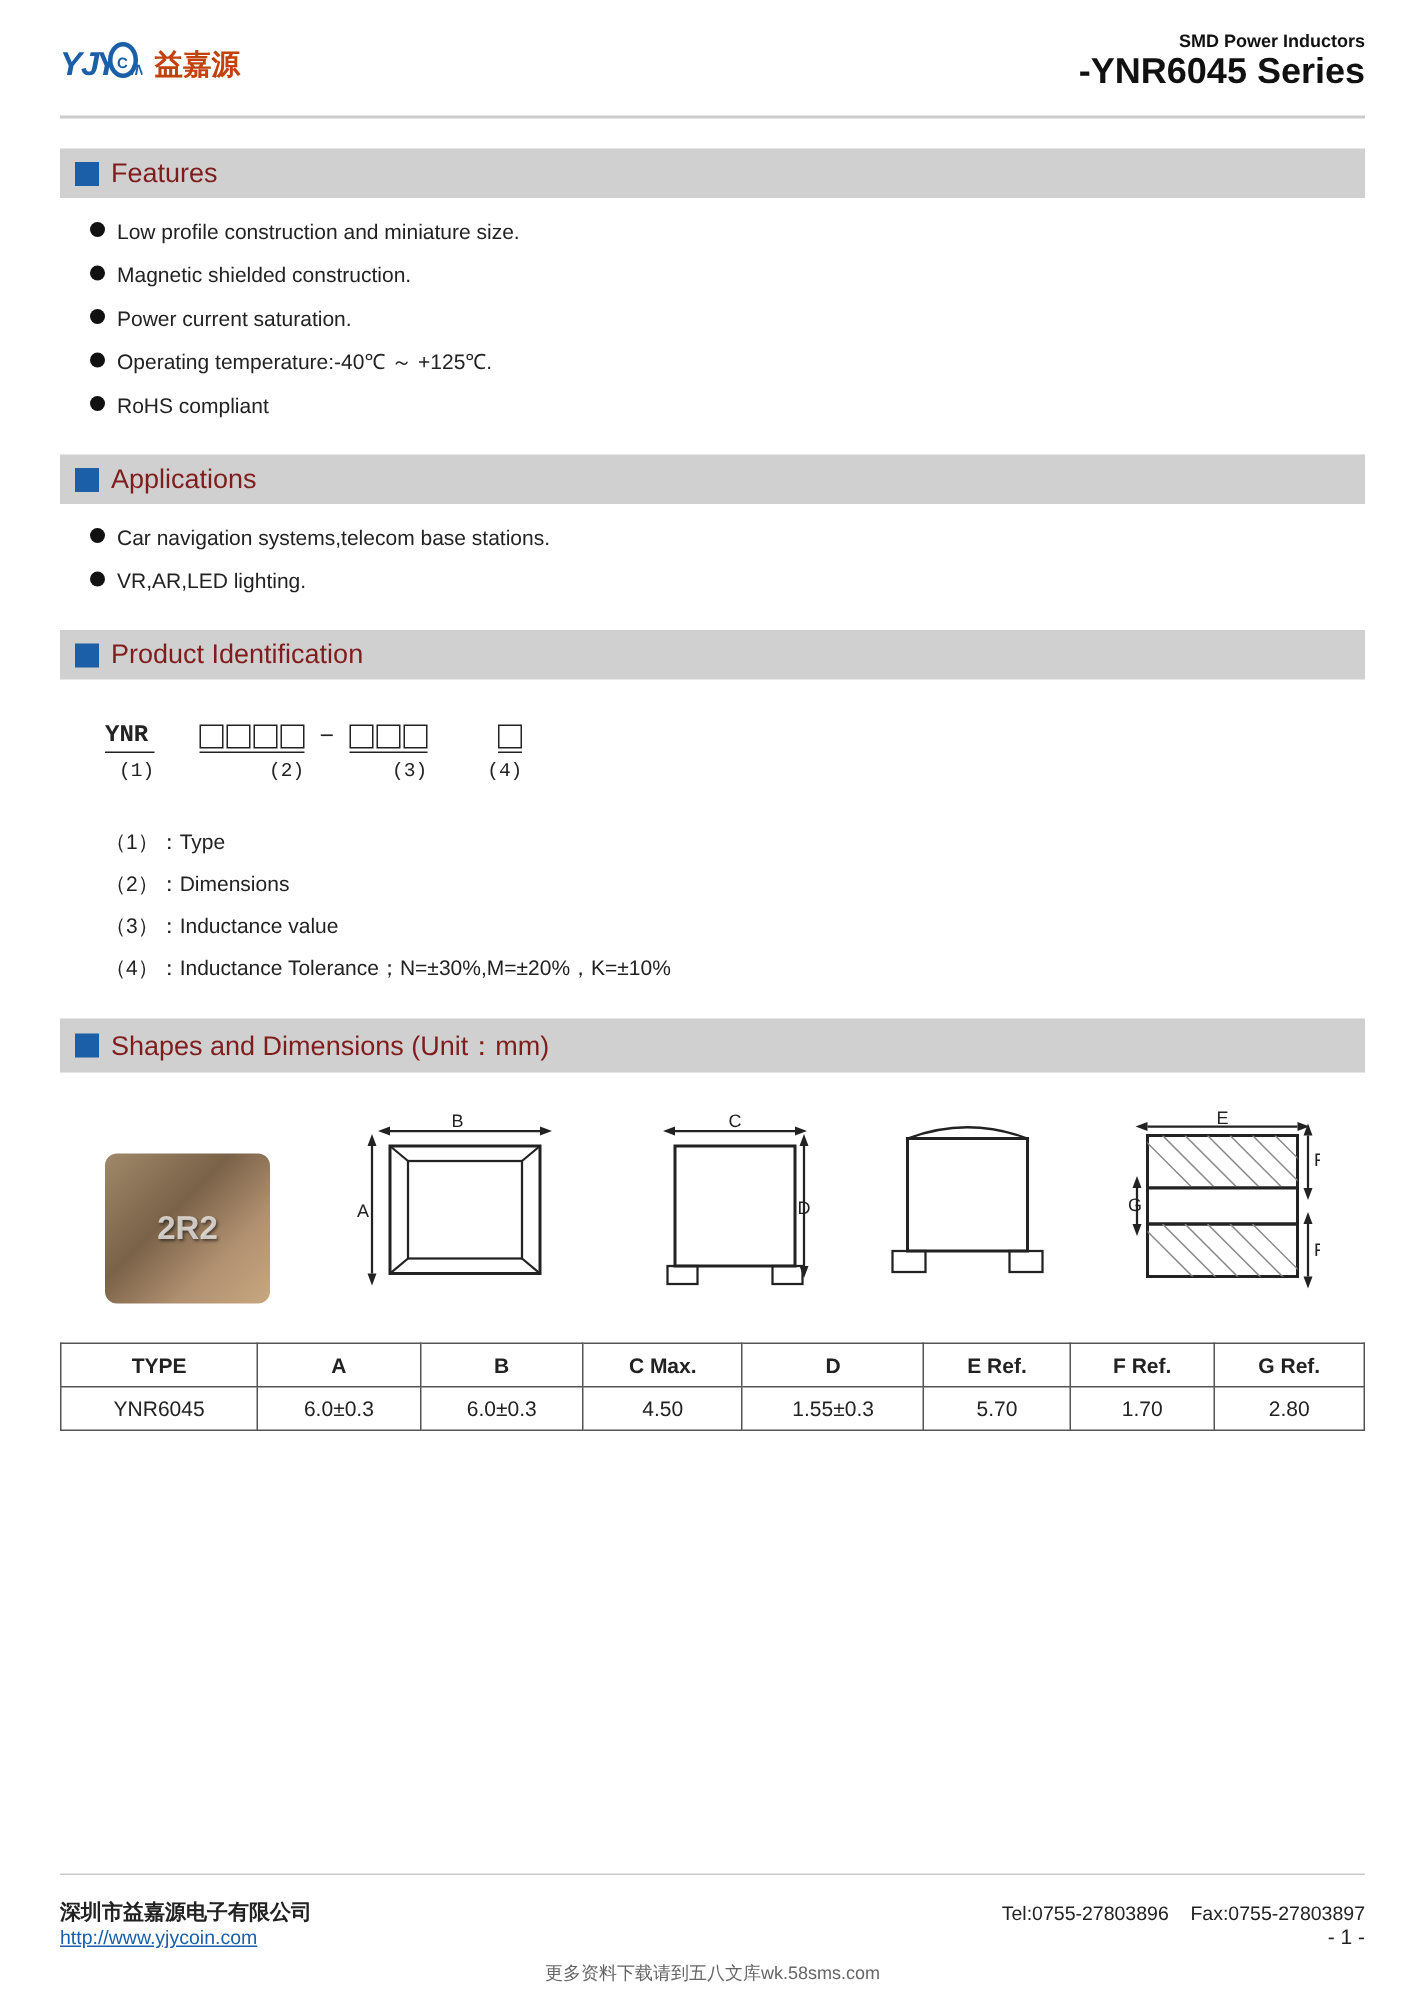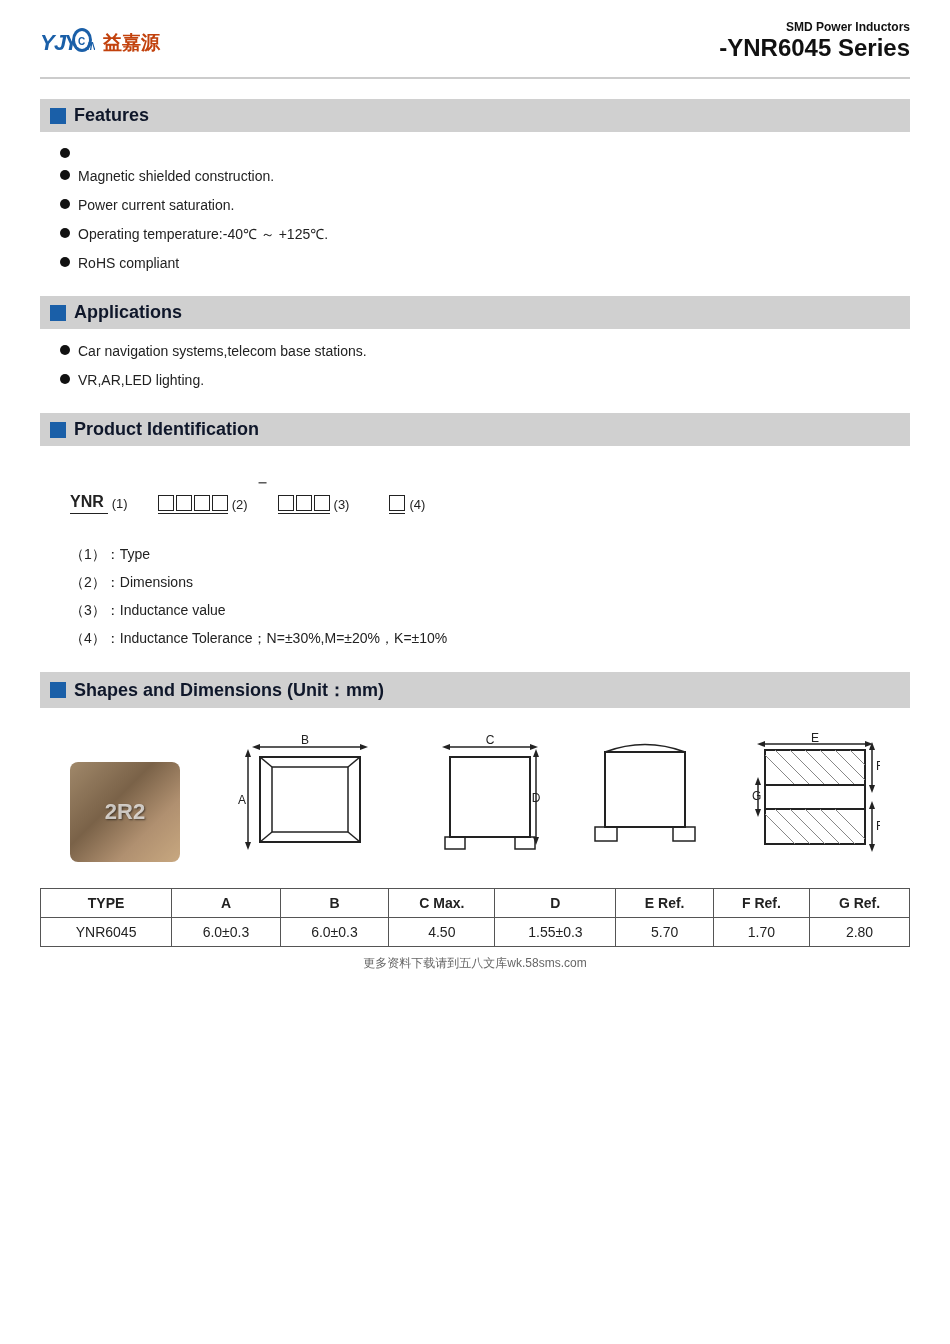--- a/index.html
+++ b/index.html
@@ -72,22 +72,22 @@
 
     .section-square {
       width: 16px;
       height: 16px;
       background: #1a5fa8;
       flex-shrink: 0;
     }
 
     .section-title {
       font-size: 18px;
-      font-weight: bold;
-      color: #0f172a;
+      font-weight: normal;
+      color: #7f1d1d;
     }
 
     
     .bullet-list {
       list-style: none;
       padding: 4px 0 4px 20px;
     }
 
     .bullet-list li {
       display: flex;
@@ -110,23 +110,24 @@
     
     .product-id-diagram {
       margin: 16px 30px 16px 30px;
       display: flex;
       align-items: flex-end;
       gap: 0;
     }
 
     .pid-part {
       display: flex;
-      flex-direction: row;
-      align-items: center;
+      flex-direction: column;
+      align-items: flex-end;
       gap: 4px;
+      font-family: Liberation Mono, monospace;
     }
 
     .pid-boxes {
       display: flex;
       gap: 2px;
       font-size: 16px;
       border-bottom: 1px solid #222;
       padding-bottom: 2px;
     }
 
@@ -291,20 +292,21 @@
   </div>
 
   <div class="section-header">
     <div class="section-square"></div>
     <span class="section-title">Features</span>
   </div>
 
   <ul class="bullet-list">
     <li>
       <span class="bullet-dot"></span>
+      <span>Low profile construction and miniature size.</span>
     </li>
     <li>
       <span class="bullet-dot"></span>
       <span>Magnetic shielded construction.</span>
     </li>
     <li>
       <span class="bullet-dot"></span>
       <span>Power current saturation.</span>
     </li>
     <li>
@@ -517,18 +519,31 @@
         <td>6.0±0.3</td>
         <td>4.50</td>
         <td>1.55±0.3</td>
         <td>5.70</td>
         <td>1.70</td>
         <td>2.80</td>
       </tr>
     </tbody>
   </table>
 
+  <div class="footer">
+    <div class="footer-left">
+      <div class="company-name">深圳市益嘉源电子有限公司</div>
+      <a href="#">http://www.yjycoin.com</a>
+    </div>
+    <div class="footer-right">
+      <span>Tel:0755-27803896</span>
+      &nbsp;&nbsp;
+      <span>Fax:0755-27803897</span>
+      <br>
+      <span class="page-num">- 1 -</span>
+    </div>
+  </div>
 
   <div class="footer-bottom">
     <span>更多资料下载请到五八文库wk.58sms.com</span>
   </div>
 
 </div>
 
 </body></html>

